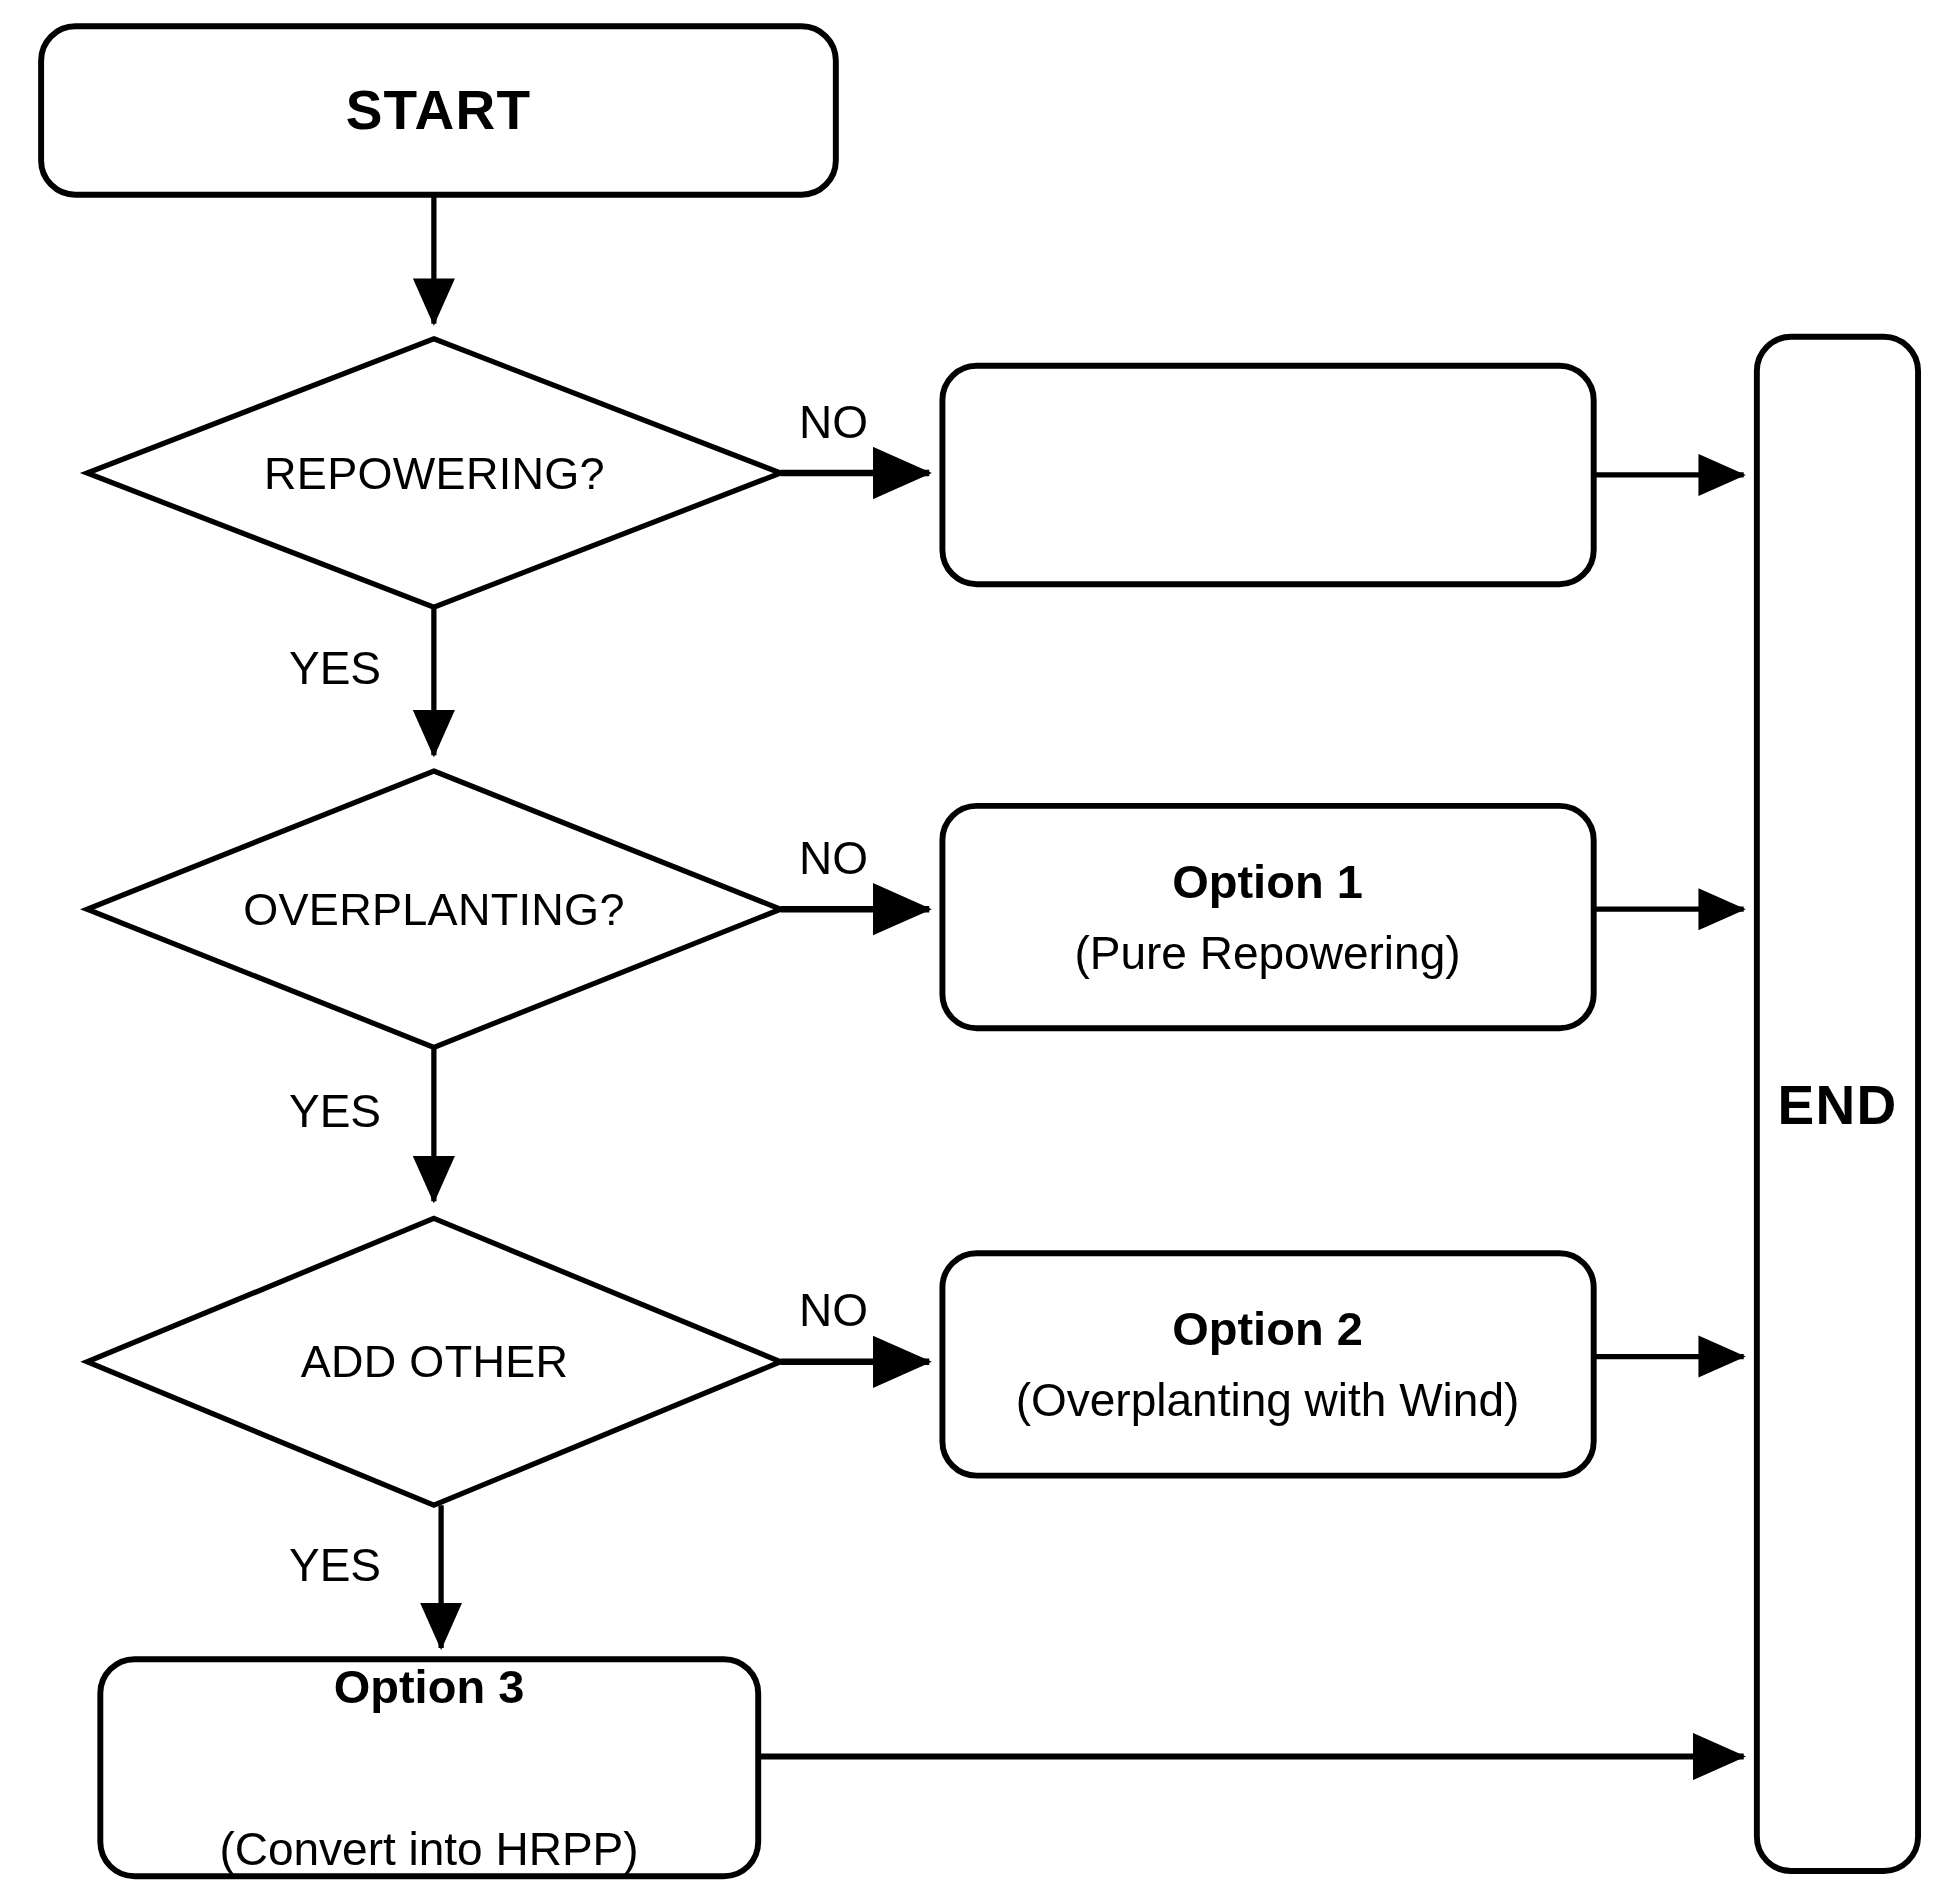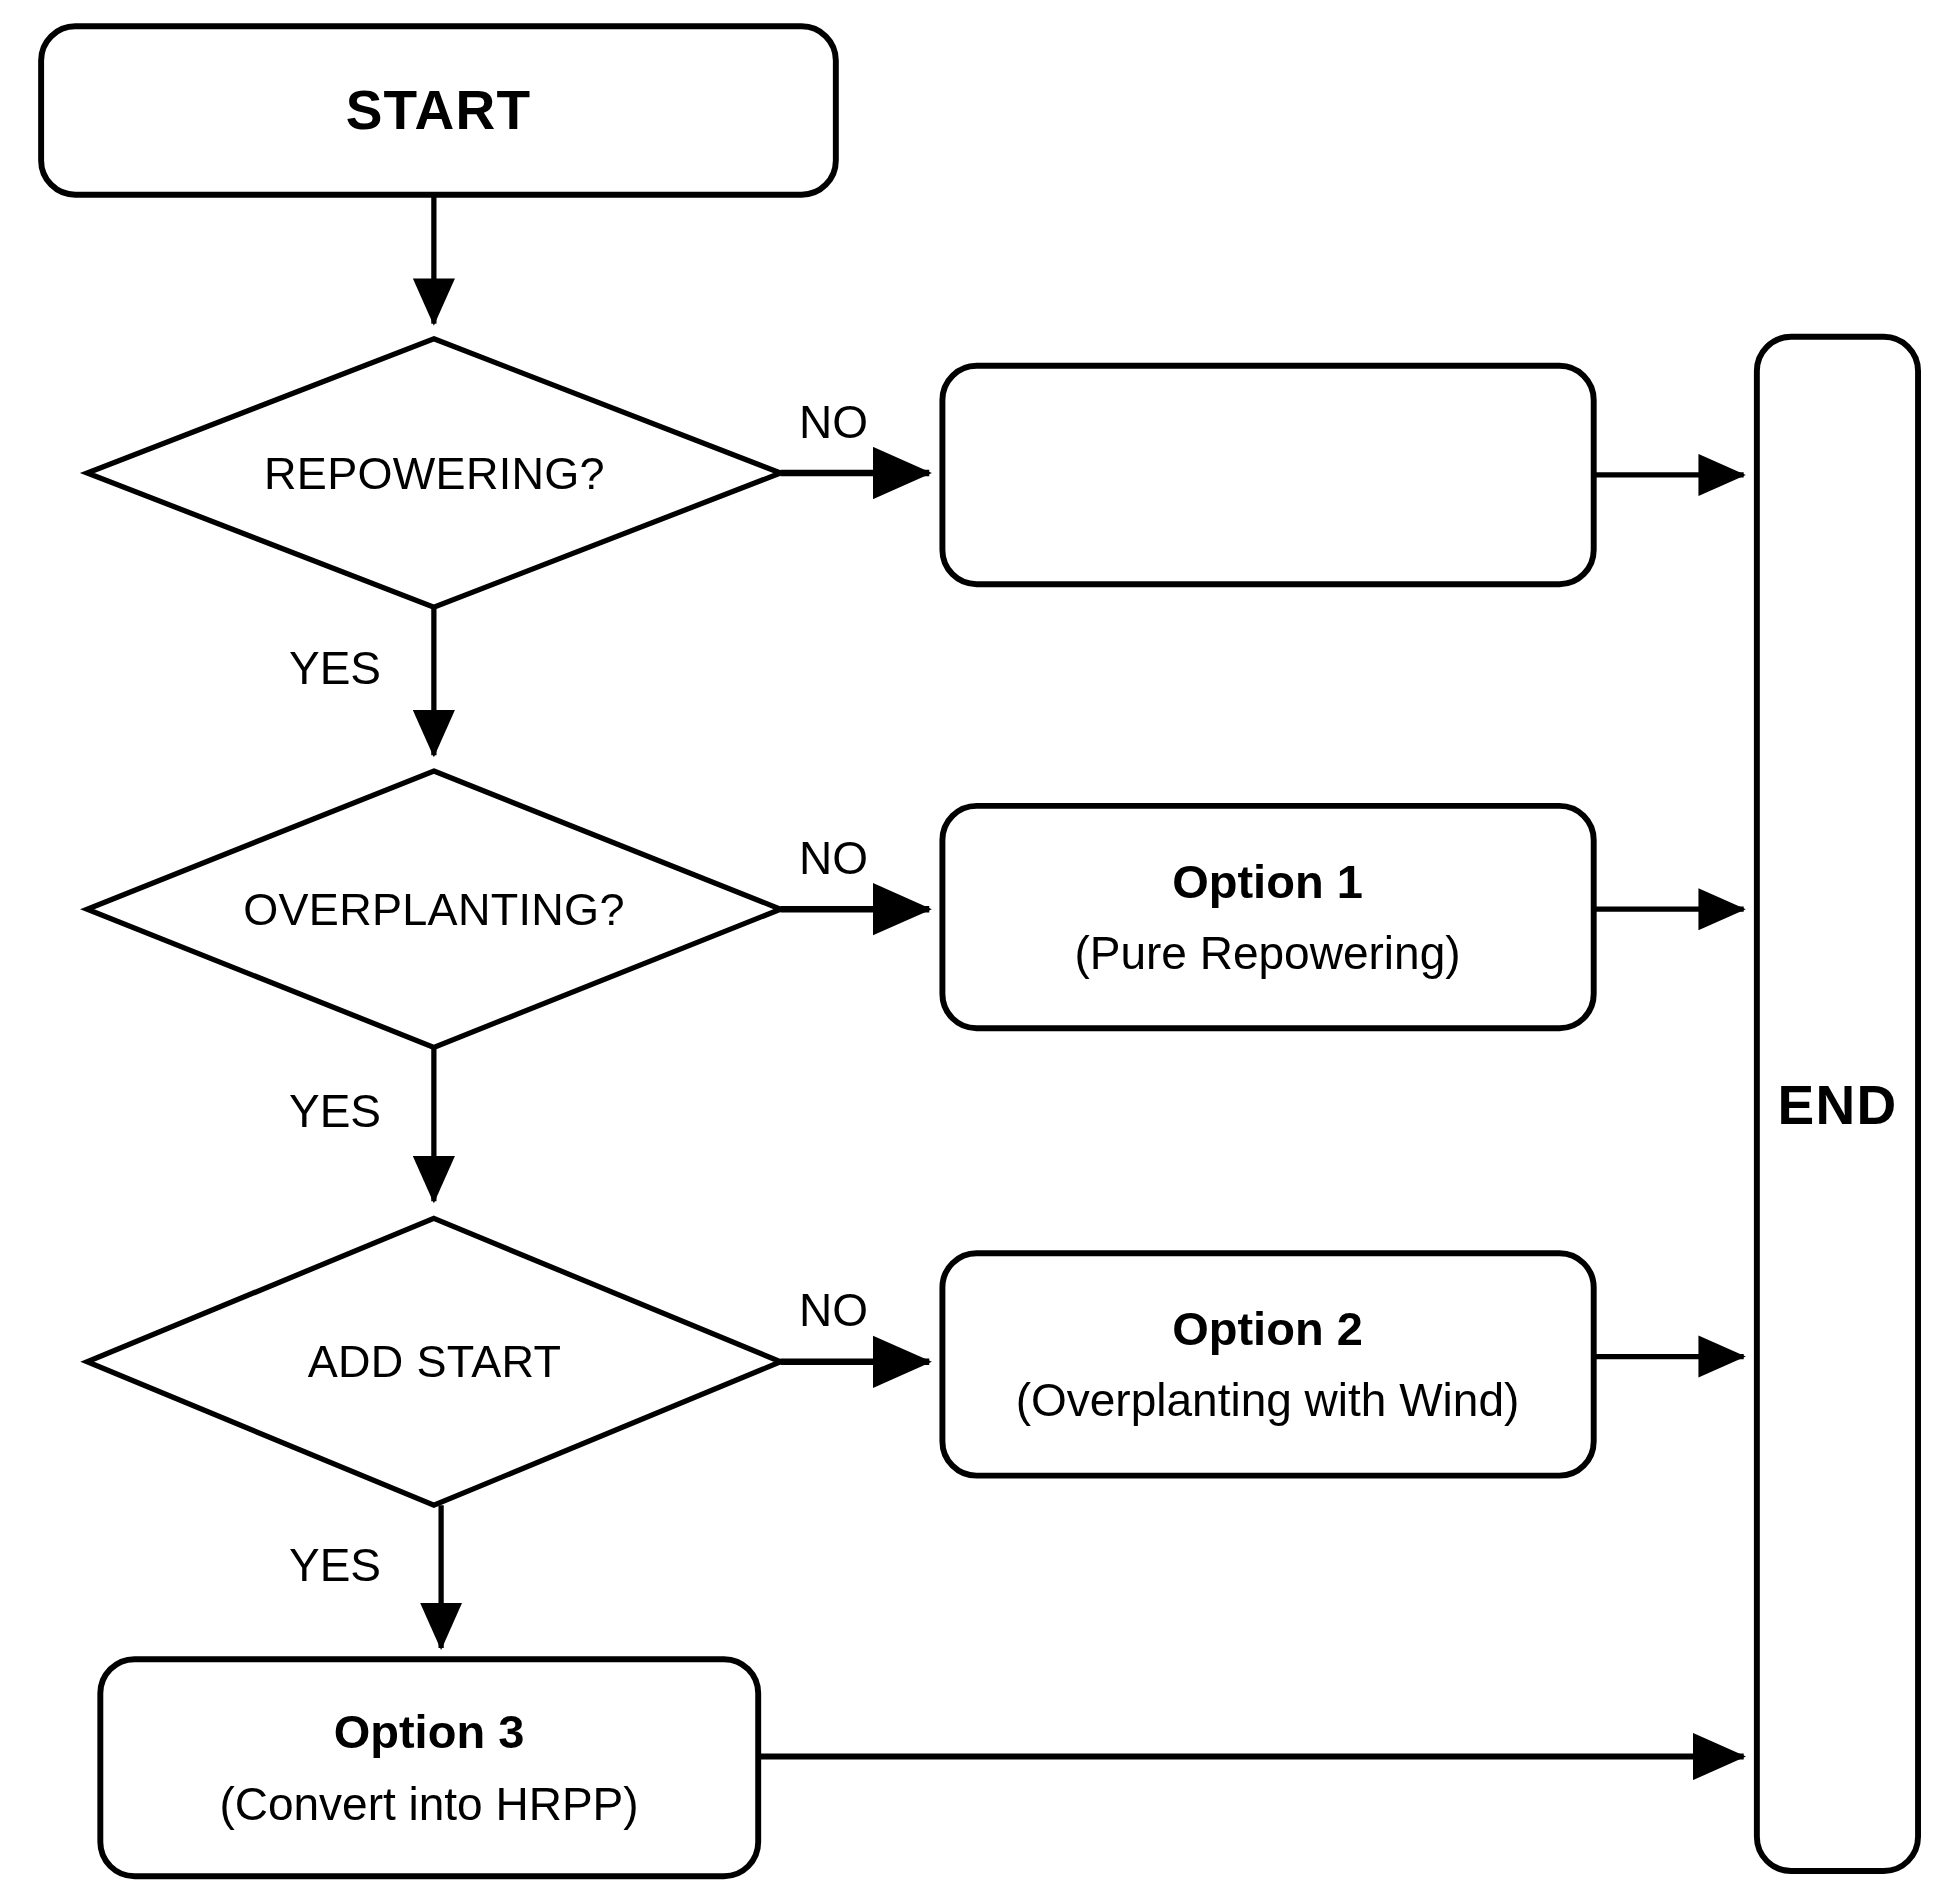--- a/index.html
+++ b/index.html
@@ -132,35 +132,35 @@
 
   <div class="node-label decision-text" style="left:178px; top:434px; width:513px; height:79px;">
     <span>REPOWERING?</span>
   </div>
 
   <div class="node-label decision-text" style="left:164px; top:870px; width:540px; height:79px;">
     <span>OVERPLANTING?</span>
   </div>
 
   <div class="node-label decision-text" style="left:158px; top:1283px; width:553px; height:158px;">
-    <span>ADD START</span>
+    <span>ADD OTHER</span>
   </div>
 
 
   <div class="node-label" style="left:942px; top:806px; width:651px; height:222px;">
     <span class="process-text-main">Option 1</span>
     <span class="process-text-sub">(Pure Repowering)</span>
   </div>
 
   <div class="node-label" style="left:942px; top:1253px; width:651px; height:222px;">
     <span class="process-text-main">Option 2</span>
     <span class="process-text-sub">(Overplanting with Wind)</span>
   </div>
 
-  <div class="node-label" style="left:100px; top:1659px; width:658px; height:217px;">
+  <div class="node-label" style="left:100px; top:1659px; width:658px; height:217px;justify-content:space-between;">
     <span class="process-text-main">Option 3</span>
     <span class="process-text-sub">(Convert into HRPP)</span>
   </div>
 
   <div class="node-label terminal-text" style="left:1757px; top:1053px; width:161px; height:105px;">
     <span>END</span>
   </div>
 
   <div class="edge-label" style="left:799px; top:395px;">NO</div>
 

